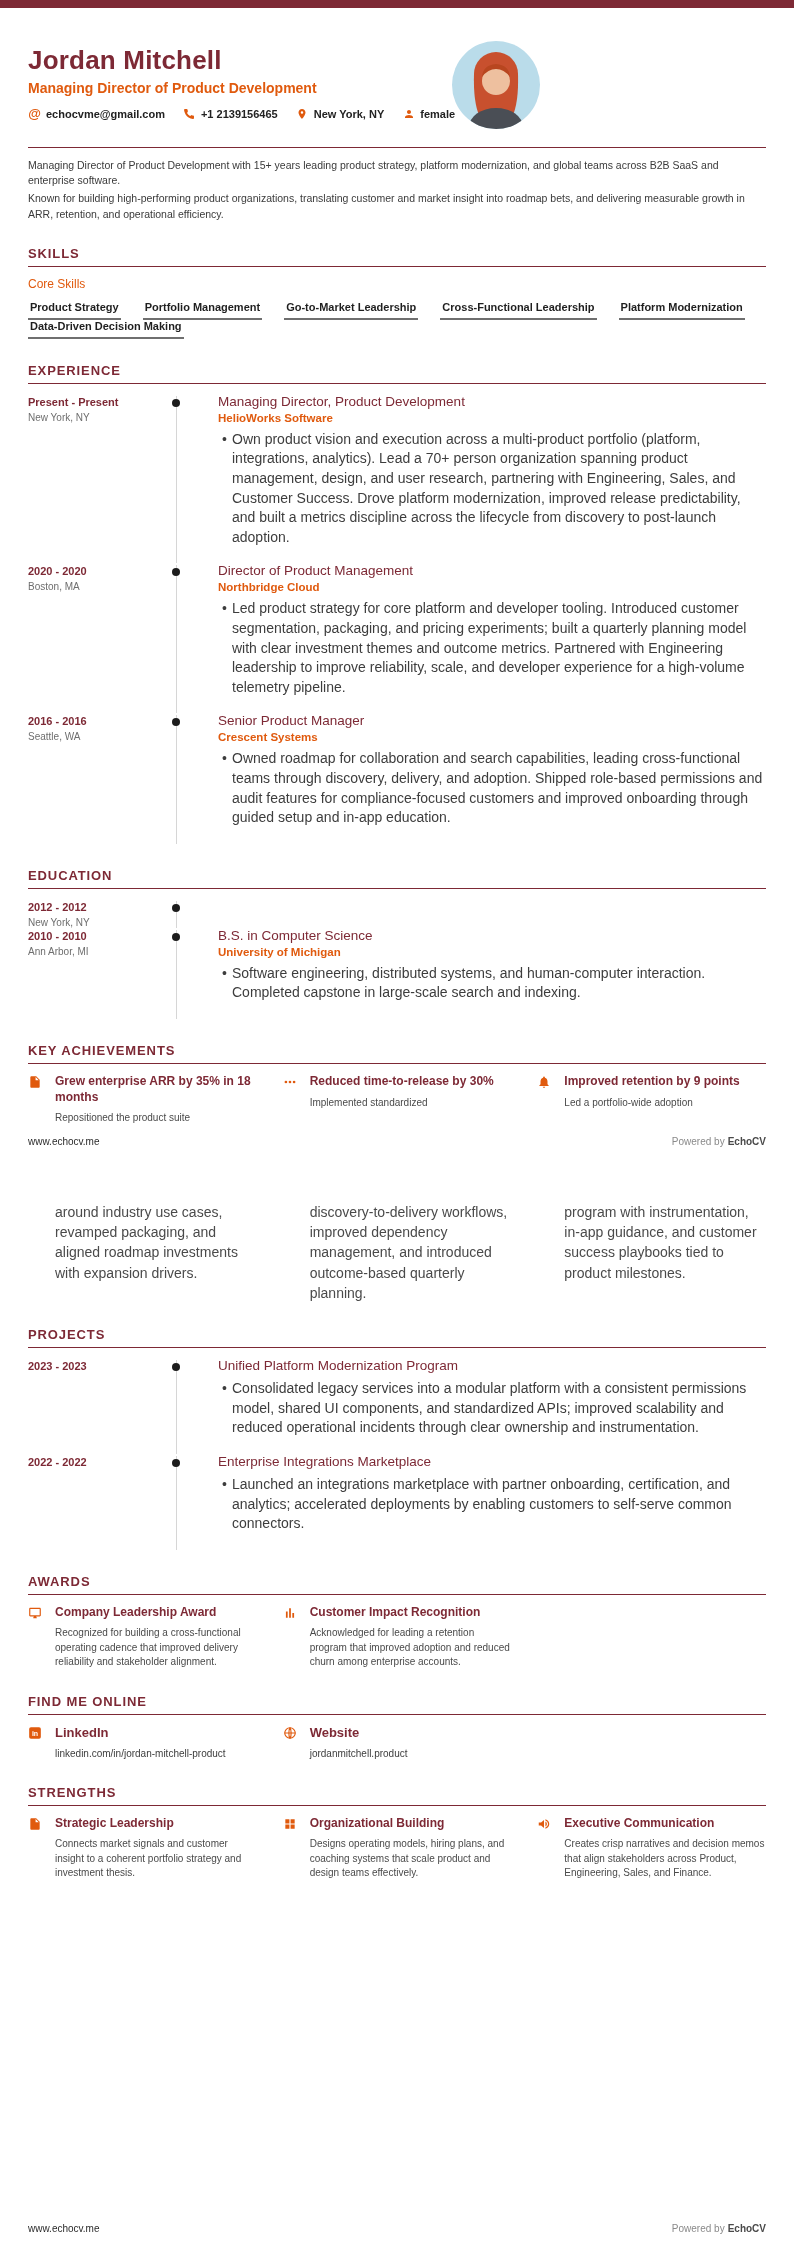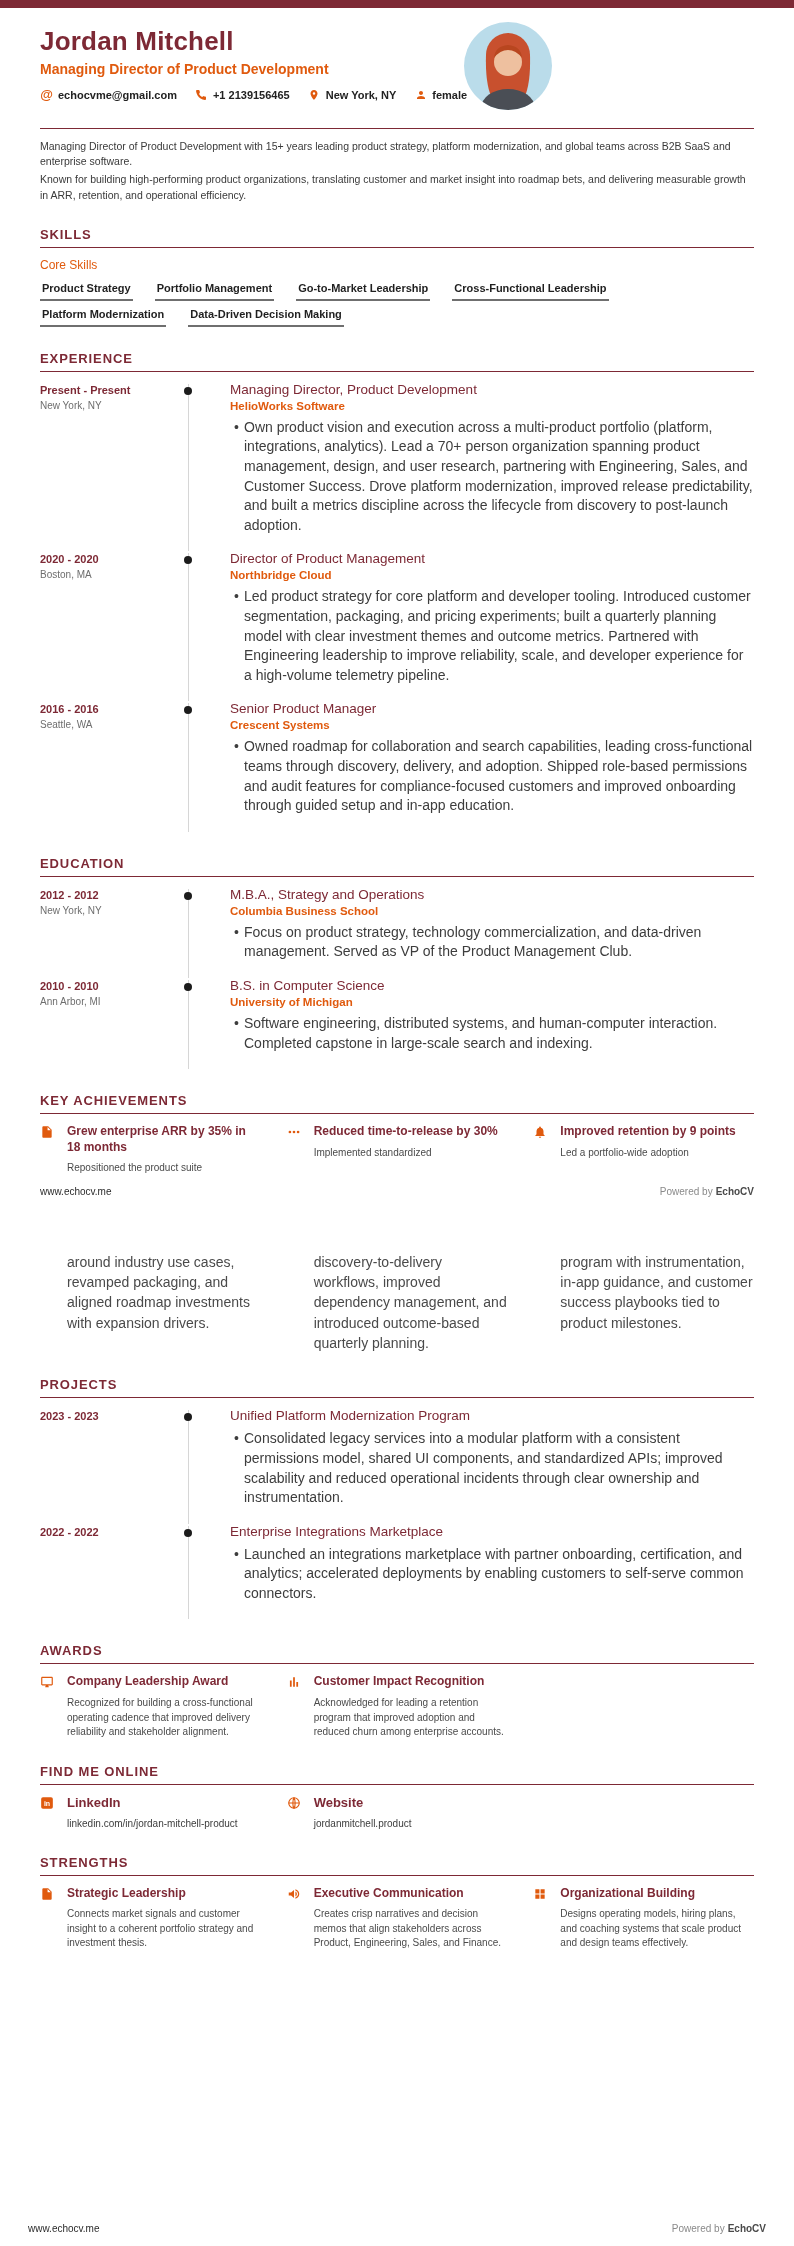--- a/index.html
+++ b/index.html
@@ -1,40 +1,40 @@
 <!DOCTYPE html>
 <html style="--primary: #7D2935; --accent: #E05A0E; --text: #3A3A3A; --muted: #6E6E6E;"><head>
 <meta charset="utf-8">
 <style>
   :root { --primary:#7D2935; --accent:#E05A0E; --text:#3A3A3A; --muted:#6E6E6E; }
   * { box-sizing:border-box; }
   html,body { margin:0; padding:0; background:#ffffff; }
   .page { width:794px; min-height:2246px; margin:0 auto; background:#fff; display:flex; flex-direction:column; font-family:"Liberation Sans", sans-serif; color:var(--text); position:relative; }
   .topbar { height:8px; background:var(--primary); flex:0 0 auto; }
-  .content { padding:0 40px; flex:0 0 auto; }
+  .content { padding:0 28px; flex:0 0 auto;margin-top:19px; }
 
   .header { position:relative; padding-top:18px; min-height:96px; }
   .name { font-size:26px; font-weight:700; color:var(--primary); letter-spacing:.2px; }
   .job-title { font-size:14px; font-weight:700; color:var(--accent); margin-top:4px; }
   .contact-row { display:flex; gap:18px; margin-top:11px; align-items:center; flex-wrap:wrap; }
   .contact-item { display:flex; align-items:center; gap:5px; font-size:11px; font-weight:700; color:#222; }
   .cicon { color:var(--accent); display:inline-flex; width:13px; height:13px; align-items:center; justify-content:center; }
   .cicon svg { width:12px; height:12px; }
   .at { font-size:13px; font-weight:700; line-height:1; }
   .avatar { position:absolute; left:424px; top:14px; width:88px; height:88px; border-radius:50%; overflow:hidden; }
   .avatar svg { display:block; }
 
   .section { margin-top:24px; }
   .sec-head { font-size:13px; font-weight:700; letter-spacing:.9px; color:var(--primary); }
   .sec-rule { border:none; border-top:1.6px solid var(--primary); margin:5px 0 10px; }
 
   .para { font-size:10.5px; line-height:1.45; margin:0 0 3px; color:var(--text); }
 
   .skill-group { font-size:12px; color:var(--accent); margin-bottom:10px; }
-  .chips { display:flex; flex-wrap:wrap; gap:7px 22px; }
+  .chips { display:flex; flex-wrap:wrap; gap:0 22px; }
   .chip { font-size:11px; font-weight:700; color:#1f1f1f; padding:0 2px 5px; border-bottom:2px solid #6f6f6f; }
 
   .t-item { display:grid; grid-template-columns:106px 34px 1fr;gap:25px; }
   .dates { font-size:11px; font-weight:700; color:var(--primary); padding-top:2px; }
   .loc { font-size:10px; color:var(--muted); margin-top:4px; font-weight:400; }
   .t-line { position:relative; }
   .t-line::before { content:""; position:absolute; left:50%; top:2px; bottom:0; width:1px; background:#d6d6d6; }
   .dot { position:absolute; left:50%; transform:translateX(-50%); top:5px; width:8px; height:8px; border-radius:50%; background:#1c1c1c; }
   .t-content { padding-bottom:16px; }
   .role-title { font-size:13.5px; color:var(--primary); }
@@ -196,27 +196,20 @@
       <hr class="sec-rule">
 
       <div class="t-item">
         <div>
           <div class="dates">2012 - 2012</div>
           <div class="loc">New York, NY</div>
         </div>
         <div class="t-line">
             <span class="dot"></span>
           </div>
-        <div class="t-content">
-          <div class="role-title">M.B.A., Strategy and Operations</div>
-          <div class="company">Columbia Business School</div>
-          <ul class="bullets">
-            <li>Focus on product strategy, technology commercialization, and data-driven management. Served as VP of the Product Management Club.</li>
-          </ul>
-        </div>
       </div>
 
       <div class="t-item">
         <div>
           <div class="dates">2010 - 2010</div>
           <div class="loc">Ann Arbor, MI</div>
         </div>
         <div class="t-line">
             <span class="dot"></span>
           </div>
@@ -395,37 +388,37 @@
               </svg>
           </span>
           <div>
             <div class="card-title">Strategic Leadership</div>
             <div class="card-body">Connects market signals and customer insight to a coherent portfolio strategy and investment thesis.</div>
           </div>
         </div>
         <div class="card">
           <span class="card-icon">
             <svg viewBox="0 0 24 24" fill="currentColor">
+                <path d="M4 4h7v7H4zM13 4h7v7h-7zM4 13h7v7H4zM13 13h7v7h-7z"></path>
+              </svg>
+          </span>
+          <div>
+            <div class="card-title">Organizational Building</div>
+            <div class="card-body">Designs operating models, hiring plans, and coaching systems that scale product and design teams effectively.</div>
+          </div>
+        </div>
+        <div class="card">
+          <span class="card-icon">
+            <svg viewBox="0 0 24 24" fill="currentColor">
                 <path d="M3 9.5v5h4l5 4.5V5L7 9.5H3zm14 2.5a4.8 4.8 0 0 0-2.6-4.3v8.6A4.8 4.8 0 0 0 17 12zm-2.6-8.2v2.1A6.9 6.9 0 0 1 19 12a6.9 6.9 0 0 1-4.6 6.1v2.1A9 9 0 0 0 21 12a9 9 0 0 0-6.6-8.2z"></path>
               </svg>
           </span>
           <div>
             <div class="card-title">Executive Communication</div>
             <div class="card-body">Creates crisp narratives and decision memos that align stakeholders across Product, Engineering, Sales, and Finance.</div>
-          </div>
-        </div>
-        <div class="card">
-          <span class="card-icon">
-            <svg viewBox="0 0 24 24" fill="currentColor">
-                <path d="M4 4h7v7H4zM13 4h7v7h-7zM4 13h7v7H4zM13 13h7v7h-7z"></path>
-              </svg>
-          </span>
-          <div>
-            <div class="card-title">Organizational Building</div>
-            <div class="card-body">Designs operating models, hiring plans, and coaching systems that scale product and design teams effectively.</div>
           </div>
         </div>
       </div>
     </div>
 
   </div>
 
   <div class="page-foot bottom">
     <a class="site-link" href="#">www.echocv.me</a>
     <div>

